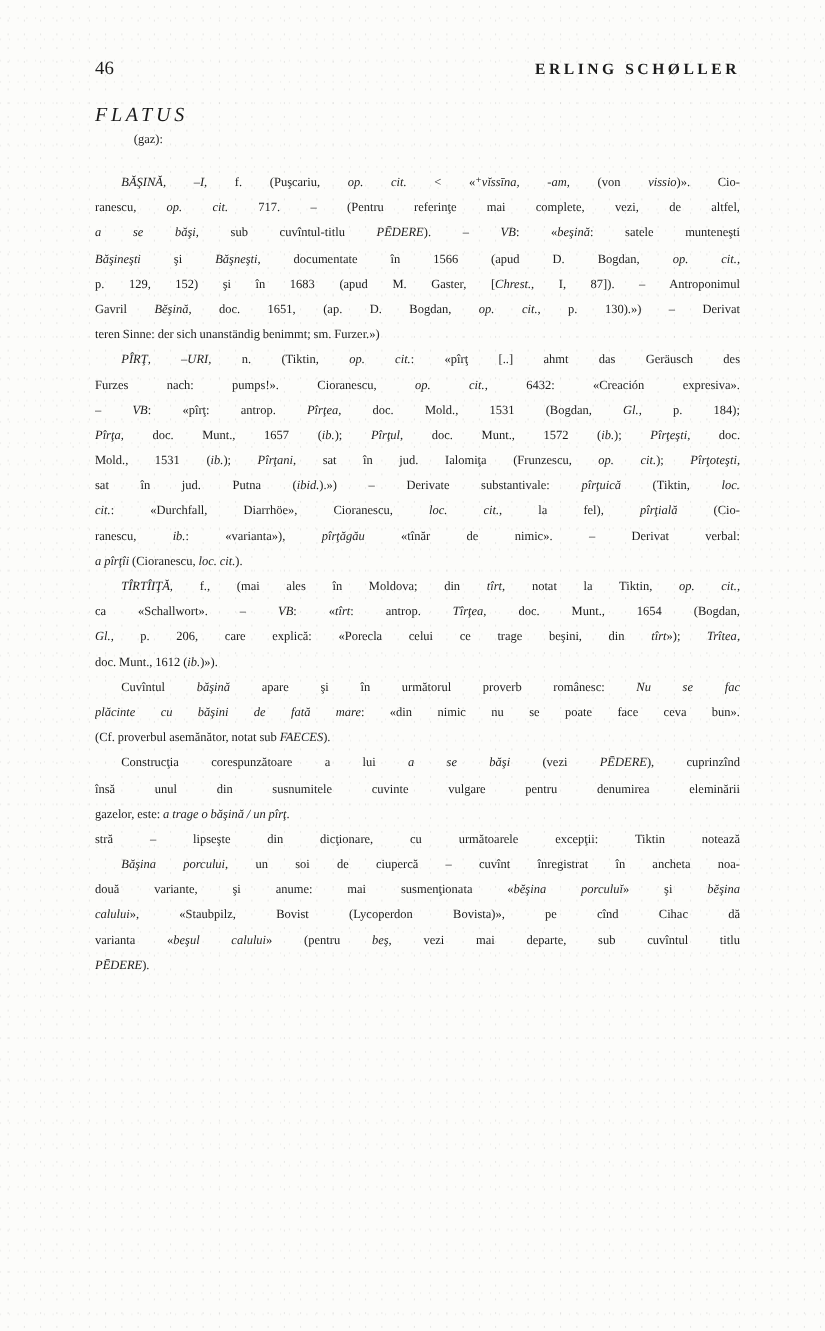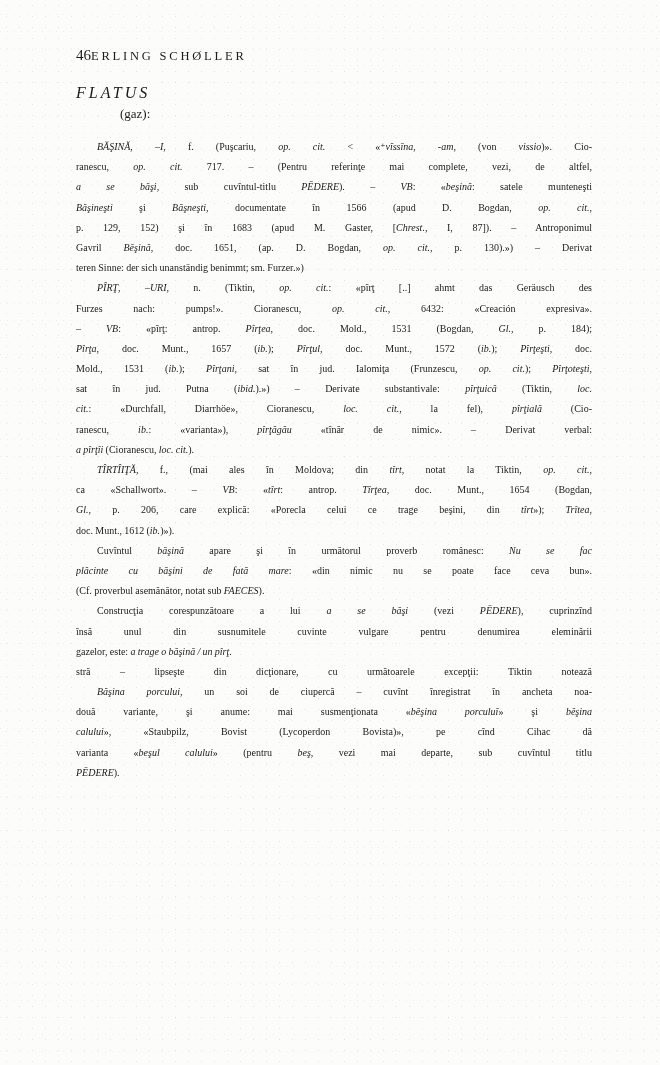--- a/index.html
+++ b/index.html
@@ -15,29 +15,29 @@
     position:absolute;inset:0;
     background-image:
       radial-gradient(circle, rgba(110,110,110,.16) .6px, transparent .8px),
       radial-gradient(circle, rgba(130,130,130,.11) .5px, transparent .7px);
     background-size:13px 11px, 7px 17px;
     background-position:0 0, 4px 6px;
     pointer-events:none;
   }
   .header{
     position:absolute;left:76px;top:47px;width:516px;
-    display:flex;justify-content:flex-start;align-items:baseline;
+    display:flex;justify-content:space-between;align-items:baseline;
   }
   .page-number{font-size:15px;}
-  .author{font-size:12.5px;font-weight:400;letter-spacing:2.8px;}
+  .author{font-size:12.5px;font-weight:700;letter-spacing:2.8px;}
   .headword{
     position:absolute;left:76px;top:84px;
     font-style:italic;font-size:16px;letter-spacing:3px;
   }
-  .gloss{position:absolute;left:120px;top:106px;font-size:13px;}
+  .gloss{position:absolute;left:107px;top:106px;font-size:10px;}
   .body{
     position:absolute;left:76px;top:137px;width:516px;
     font-size:10px;line-height:20.2px;word-spacing:-0.2px;
   }
   .para{margin:0;}
   .line{
     height:20.2px;overflow:hidden;
     text-align:justify;text-align-last:justify;
   }
   .line.last{text-align-last:left;}

